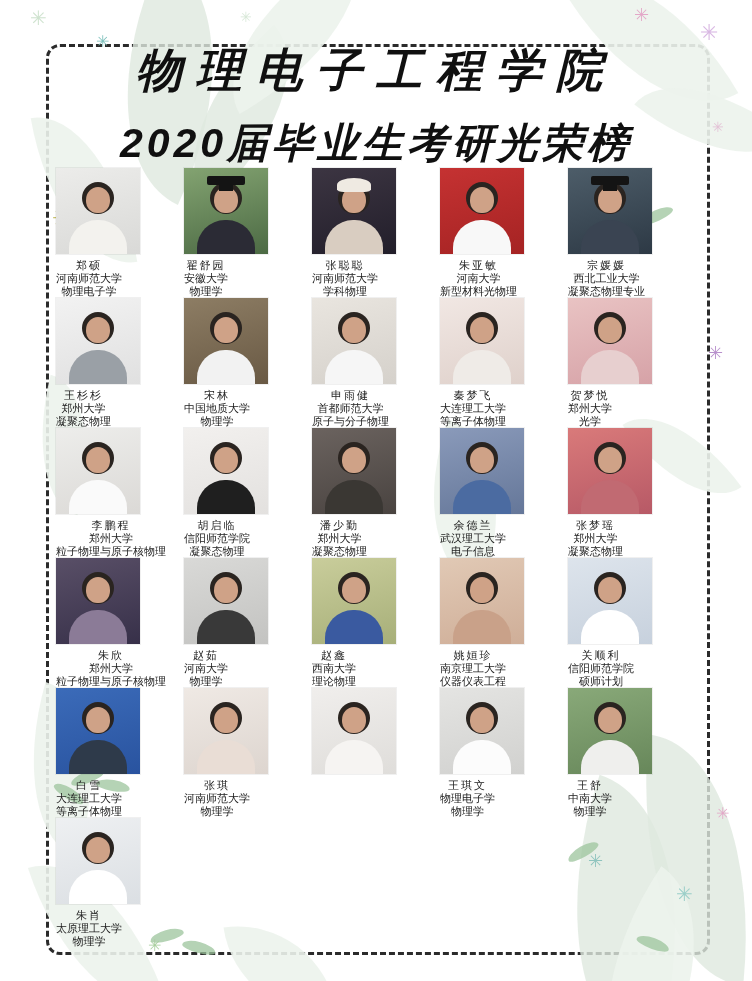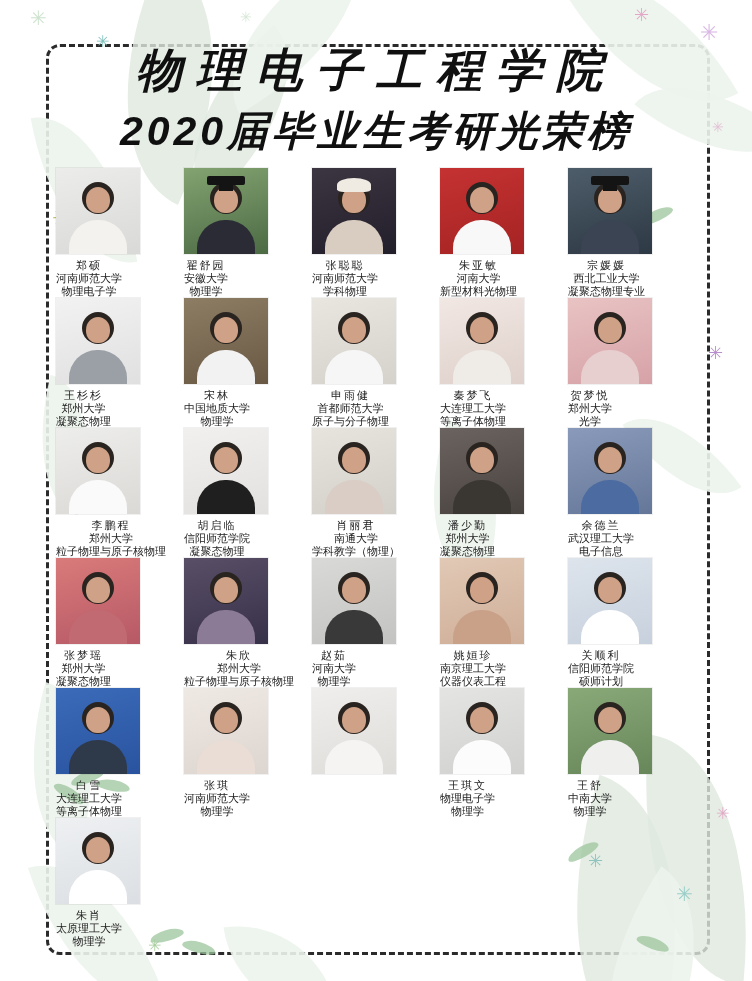--- a/index.html
+++ b/index.html
@@ -30,21 +30,21 @@
   }
   
   .title{
     position:absolute;left:56px;top:40px;width:640px;text-align:center;z-index:3;
   }
   .title .line1{
     font-size:46px;font-weight:800;font-style:italic;letter-spacing:14px;
     color:#101010;
   }
   .title .line2{
-    margin-top:2px;font-size:41px;font-weight:800;font-style:italic;letter-spacing:4px;
+    margin-top:14px;font-size:41px;font-weight:800;font-style:italic;letter-spacing:4px;
     color:#101010;
   }
   
   .grid{
     position:absolute;left:56px;top:168px;width:640px;z-index:3;
     display:grid;grid-template-columns:repeat(5,128px);
   }
   .card{
     margin:0;height:130px;display:flex;flex-direction:column;align-items:flex-start;
   }
@@ -310,33 +310,20 @@
       <div class="shirt" style="background: rgb(31, 31, 31);"></div>
 
     </div>
     <figcaption>
       <div class="cap-line name">胡启临</div>
       <div class="cap-line">信阳师范学院</div>
       <div class="cap-line">凝聚态物理</div>
     </figcaption>
   </figure>
 
-  <figure class="card">
-    <div class="photo" style="background: linear-gradient(165deg, rgb(231, 227, 221), rgb(211, 207, 201));">
-      <div class="hair"></div>
-      <div class="head"></div>
-      <div class="shirt" style="background: rgb(217, 205, 197);"></div>
-
-    </div>
-    <figcaption>
-      <div class="cap-line name">肖丽君</div>
-      <div class="cap-line">南通大学</div>
-      <div class="cap-line">学科教学（物理）</div>
-    </figcaption>
-  </figure>
 
   <figure class="card">
     <div class="photo" style="background: linear-gradient(165deg, rgb(107, 99, 95), rgb(73, 67, 64));">
       <div class="hair"></div>
       <div class="head"></div>
       <div class="shirt" style="background: rgb(58, 55, 51);"></div>
 
     </div>
     <figcaption>
       <div class="cap-line name">潘少勤</div>
@@ -394,20 +381,33 @@
       <div class="shirt" style="background: rgb(57, 57, 57);"></div>
 
     </div>
     <figcaption>
       <div class="cap-line name">赵茹</div>
       <div class="cap-line">河南大学</div>
       <div class="cap-line">物理学</div>
     </figcaption>
   </figure>
 
+  <figure class="card">
+    <div class="photo" style="background: linear-gradient(165deg, rgb(201, 205, 155), rgb(167, 175, 121));">
+      <div class="hair"></div>
+      <div class="head"></div>
+      <div class="shirt" style="background: rgb(58, 90, 160);"></div>
+
+    </div>
+    <figcaption>
+      <div class="cap-line name">赵鑫</div>
+      <div class="cap-line">西南大学</div>
+      <div class="cap-line">理论物理</div>
+    </figcaption>
+  </figure>
 
   <figure class="card">
     <div class="photo" style="background: linear-gradient(165deg, rgb(225, 201, 181), rgb(207, 174, 152));">
       <div class="hair"></div>
       <div class="head"></div>
       <div class="shirt" style="background: rgb(201, 161, 137);"></div>
 
     </div>
     <figcaption>
       <div class="cap-line name">姚姮珍</div>

